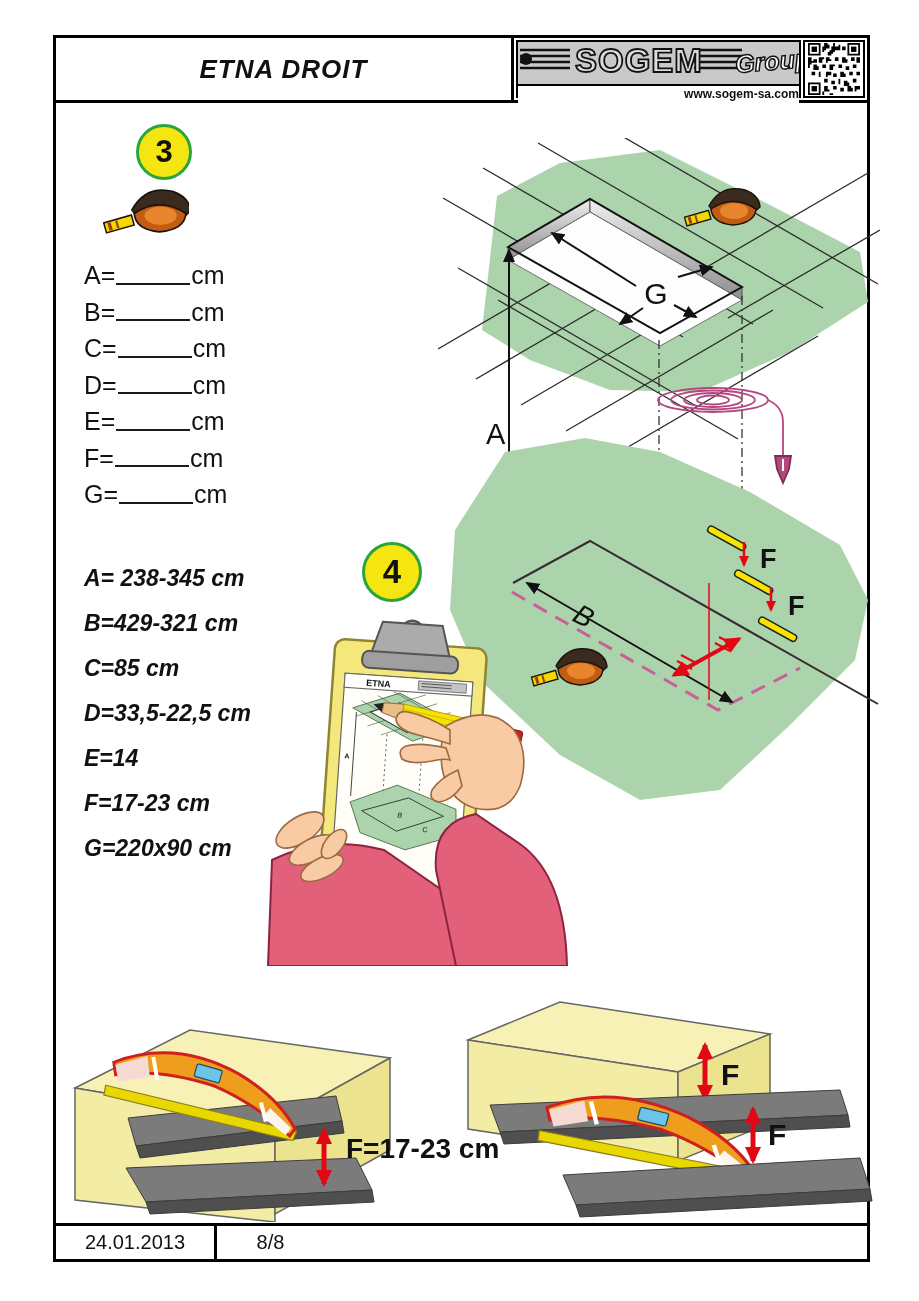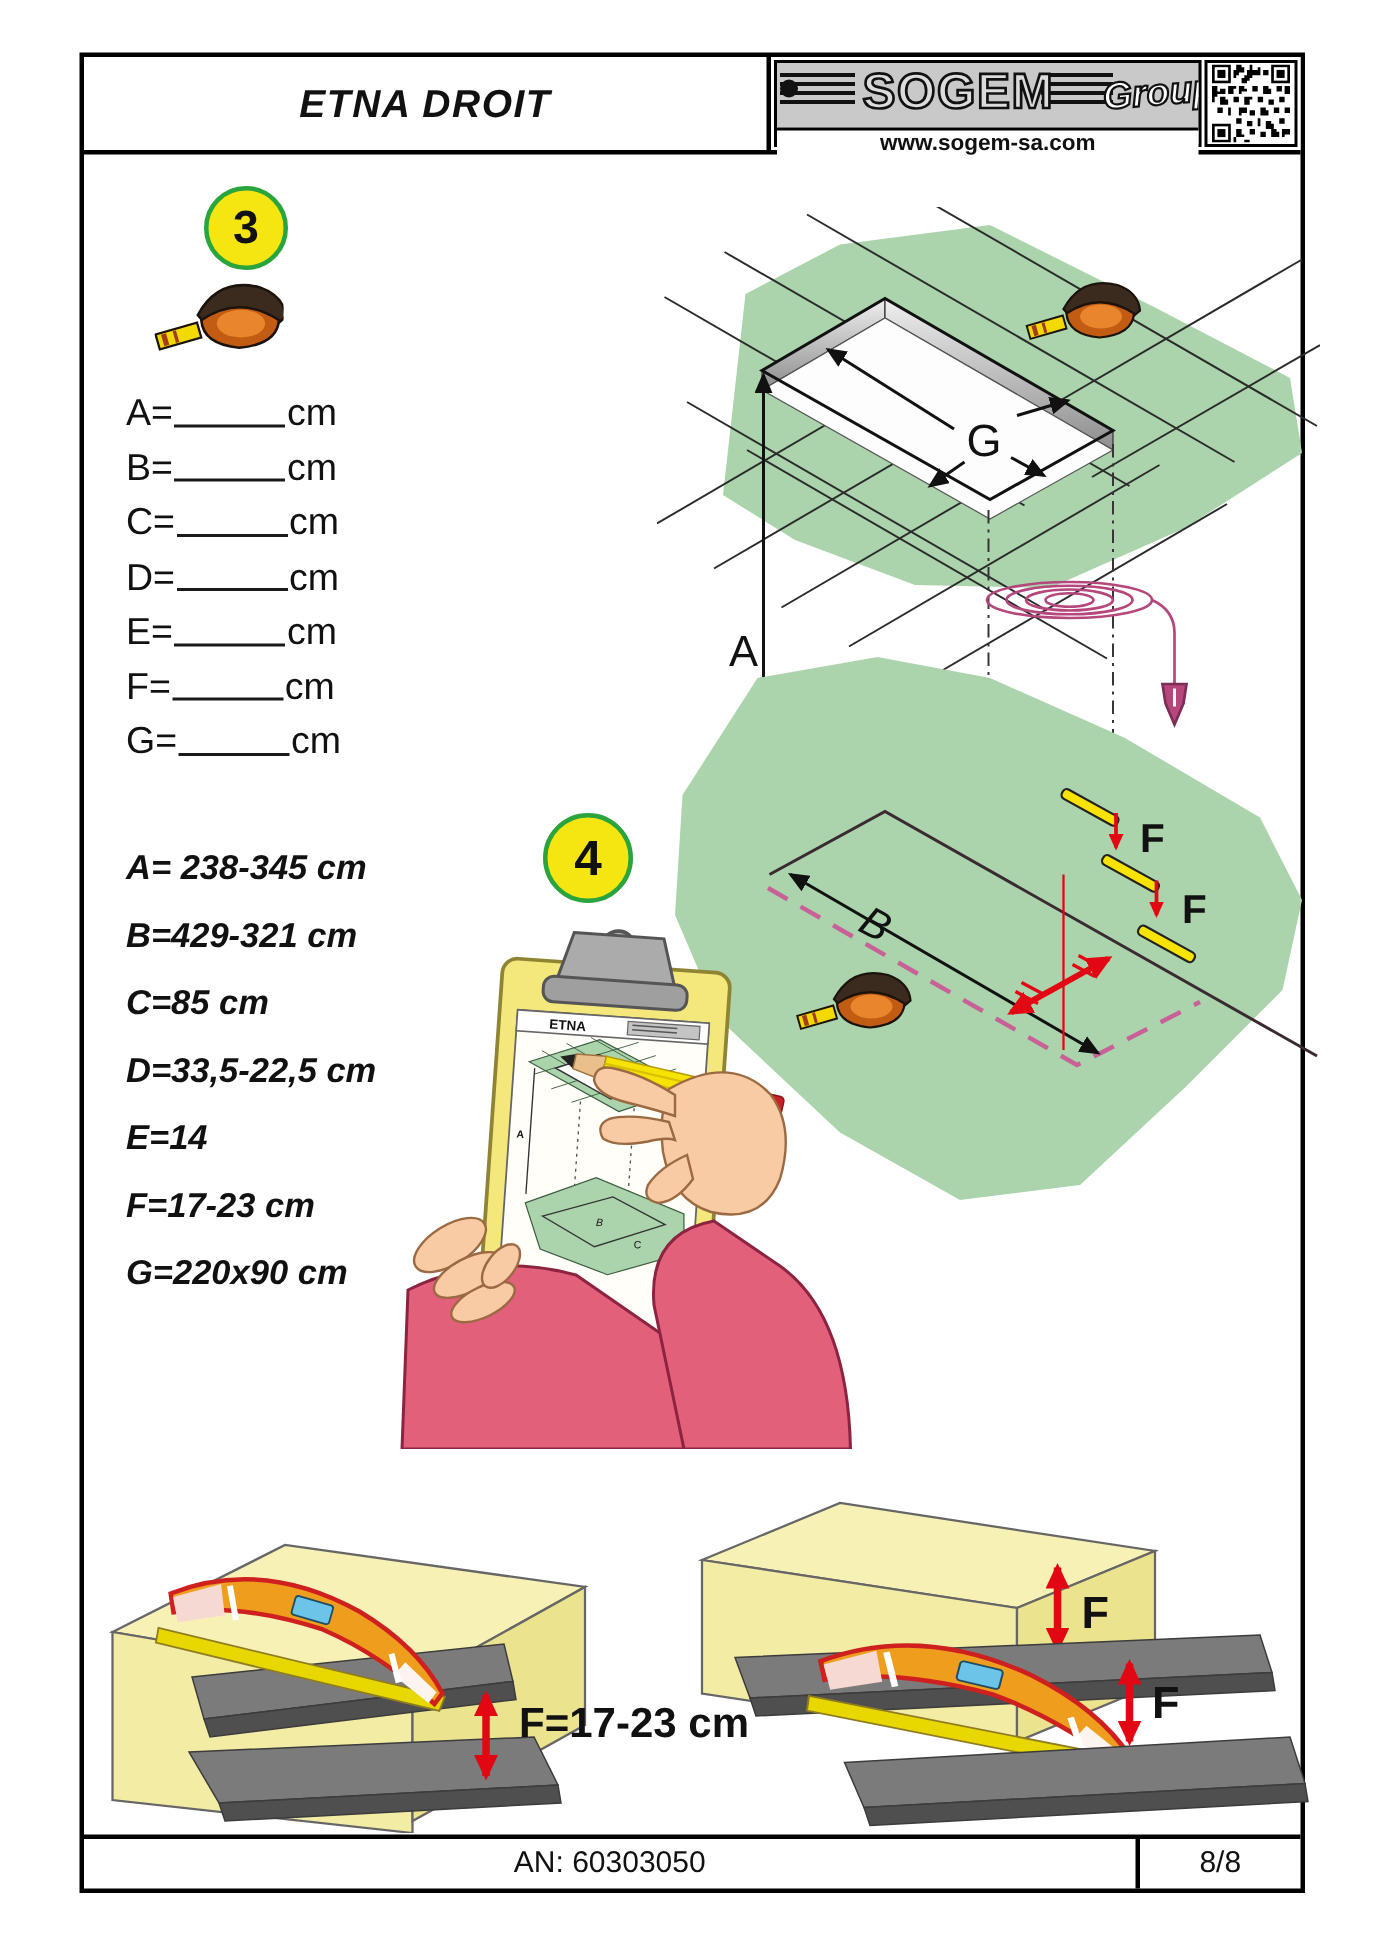--- a/index.html
+++ b/index.html
@@ -6,22 +6,22 @@
   .page{position:relative;width:919px;height:1301px;background:#fff;
         font-family:"Liberation Sans",sans-serif;color:#111;overflow:hidden;}
   .frame{position:absolute;left:53px;top:35px;width:811px;height:1221px;border:3px solid #000;}
   
   .header{position:absolute;left:0;top:0;right:0;height:62px;border-bottom:3px solid #000;display:flex;}
   .title-cell{width:461px;display:flex;align-items:center;justify-content:center;}
   .title-cell span{font-size:26px;font-weight:bold;letter-spacing:1px;font-style:italic;}
   .logo-cell{flex:1;border-left:3px solid #000;display:flex;align-items:stretch;background:#fff;}
   .logo-inner{flex:1;margin:2px;border:2px solid #000;background:#c9c9c9;display:flex;flex-direction:column;min-width:0;}
   .logo-top{flex:1;position:relative;}
-  .logo-web{height:17px;background:#fff;border-top:2px solid #000;text-align:center;
-            font-weight:bold;font-size:15px;line-height:17px;}
+  .logo-web{height:17px;background:#fff;border-top:2px solid #000;text-align:right;
+            font-weight:bold;font-size:12px;line-height:17px;}
   .qr-box{width:58px;margin:2px 2px 2px 0;border:2px solid #000;background:#fff;display:flex;align-items:center;justify-content:center;}
   
   .footer{position:absolute;left:0;right:0;bottom:0;height:33px;border-top:3px solid #000;display:flex;font-size:20px;}
   .footer>div{display:flex;align-items:center;justify-content:center;}
   .f-date{width:158px;border-right:3px solid #000;}
   .f-an{flex:1;border-right:3px solid #000;}
   .f-page{width:107px;}
   
   .step-circle{position:absolute;border-radius:50%;background:#f5e611;border:3px solid #2aa43c;
                display:flex;align-items:center;justify-content:center;font-weight:bold;}
@@ -126,21 +126,21 @@
               M23,16h2v2h-2z M27,16h2v2h-2z
               M9,20h2v2h-2z M13,21h2v2h-2z M17,20h1v3h-1z M20,21h2v1h1v2h-3z M25,20h2v2h-2z
               M9,24h2v2h1v1h-3z M14,24h2v2h-2z M18,25h2v2h-2z M22,24h2v1h1v2h-3z M26,24h3v2h-2v1h-1z
               M8,27h1v2h-1z M12,28h2v1h-2z"></path>
           </svg>
         </div>
       </div>
     </div>
 
     <div class="footer">
-      <div class="f-an">AN: 60303050</div>
+      <div class="f-date">24.01.2013</div>
       <div class="f-page">8/8</div>
     </div>
   </div>
 
   <div class="step-circle circle3">
     <span>3</span>
   </div>
   <svg class="abs" style="left:103px;top:185px" width="86" height="62" viewBox="-22 -2 86 62">
     <use href="#tape-shape" transform="scale(1.15)"></use>
   </svg>

